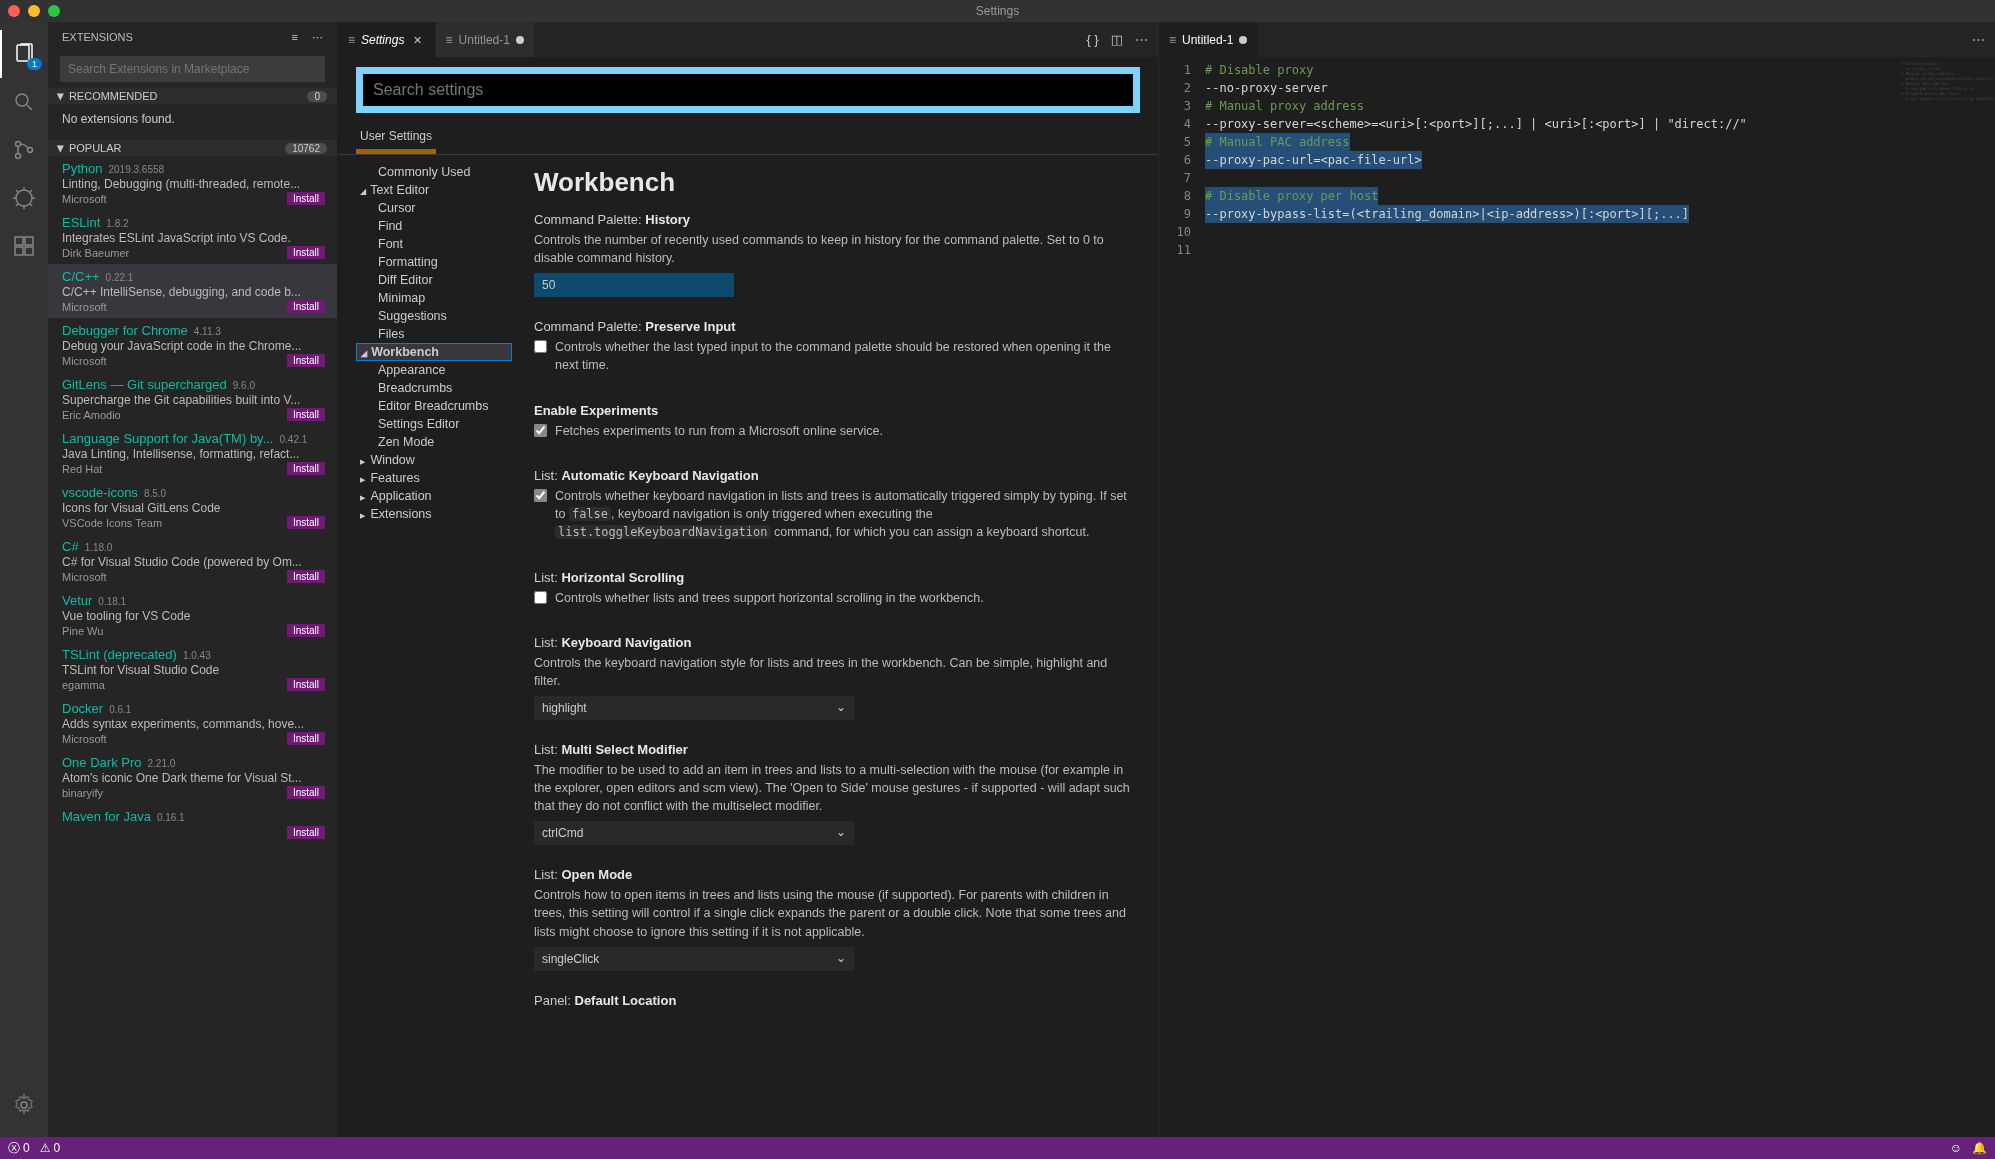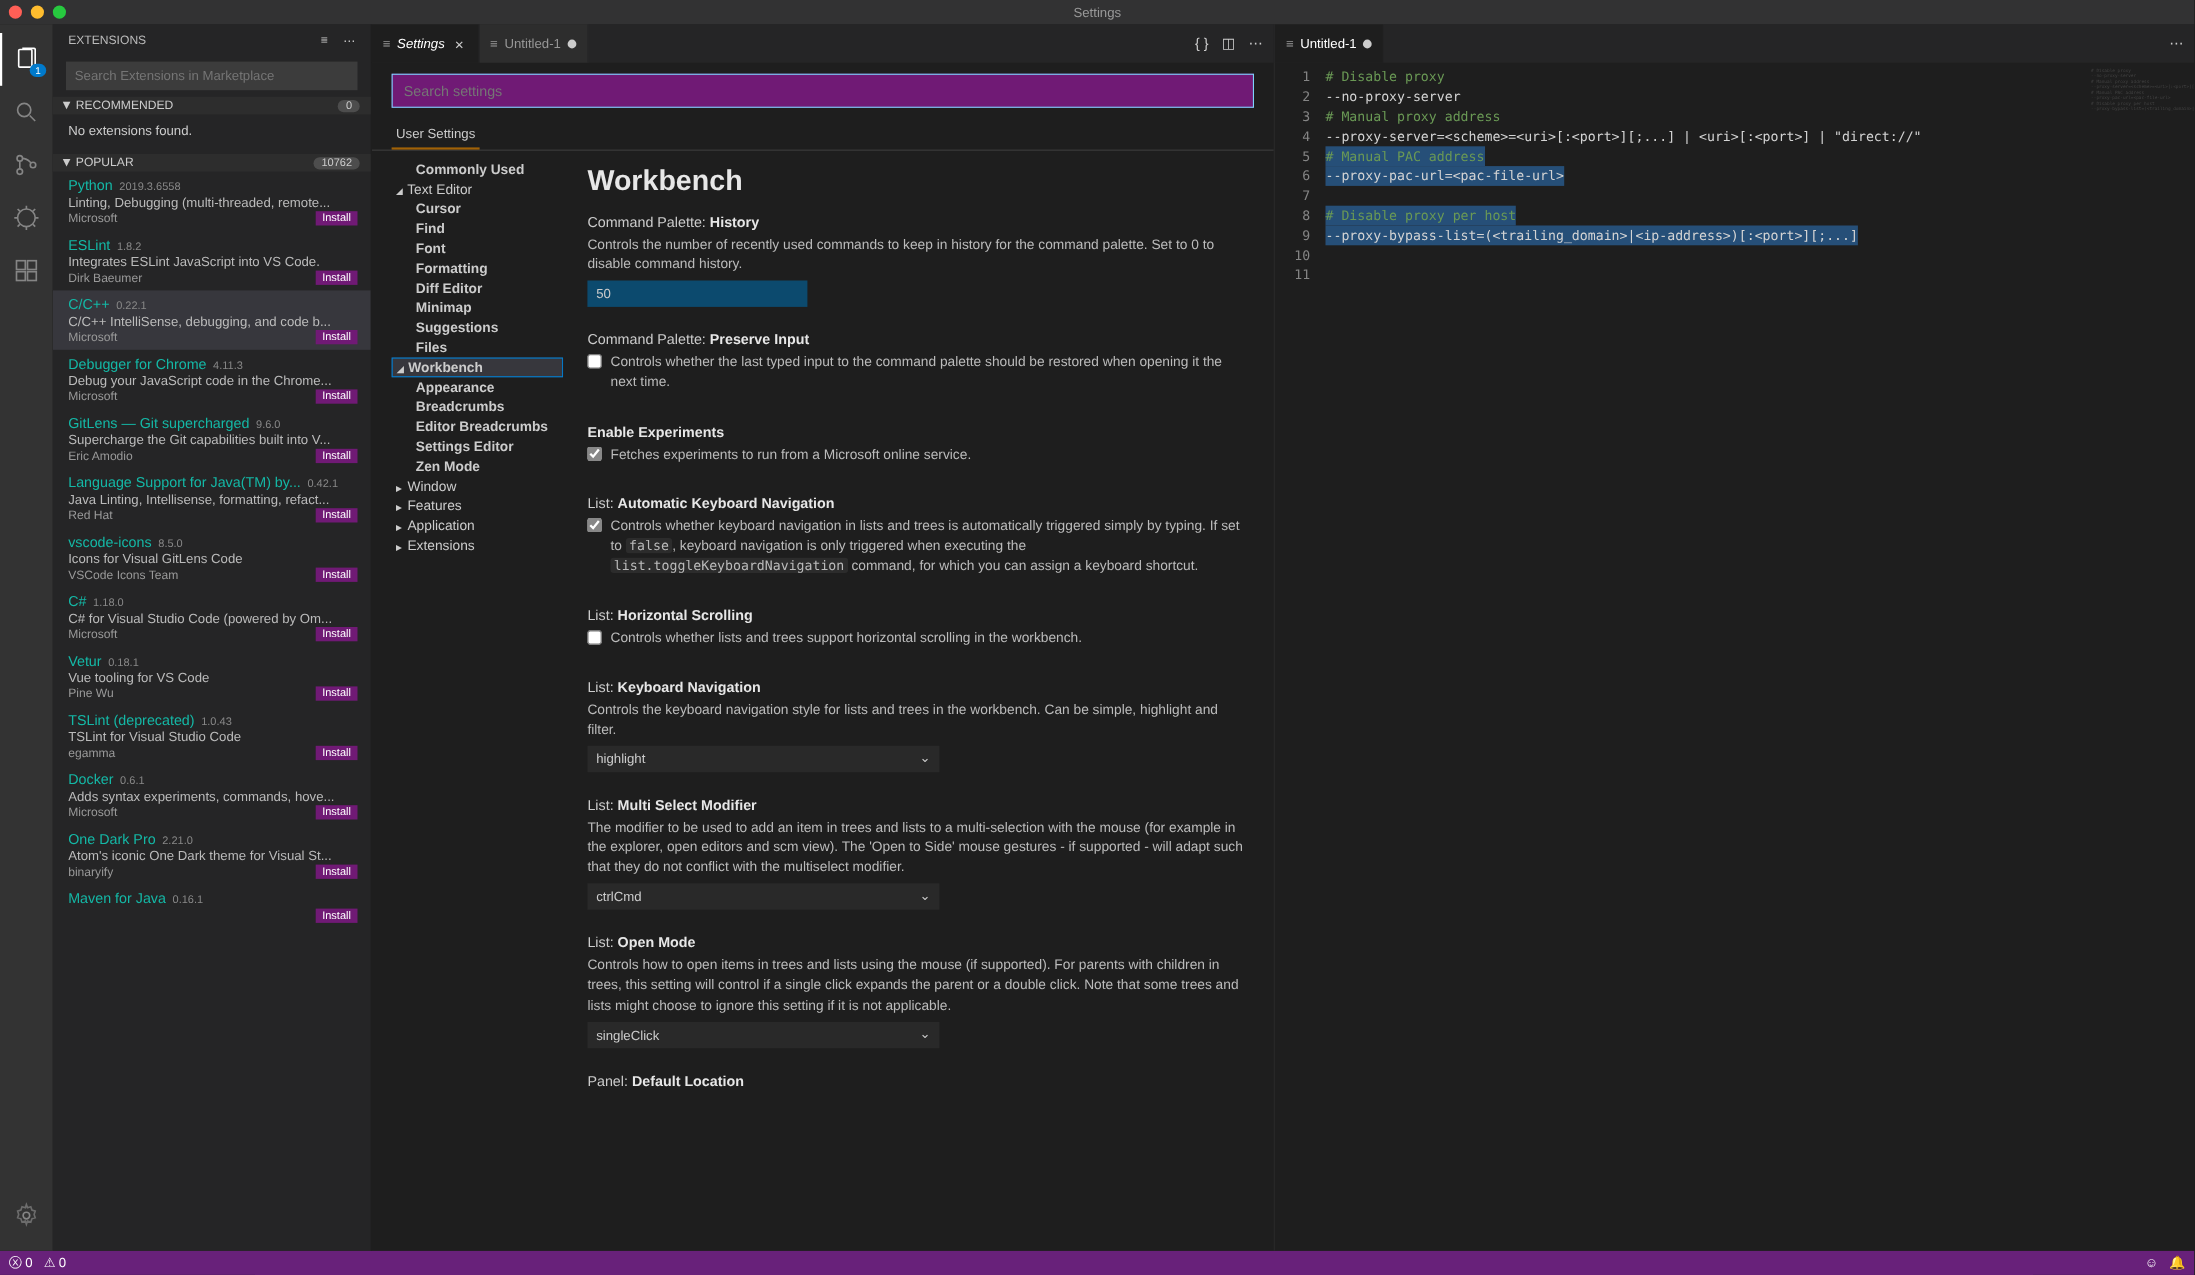--- a/index.html
+++ b/index.html
@@ -170,52 +170,52 @@
   flex: 1;
   display: flex;
   flex-direction: column;
   overflow: hidden;
 }
 .settings-search {
   padding: 10px 18px;
 }
 .settings-search input {
   width: 100%;
-  background: #701a75;
-  border: 1px solid #7dd3fc;
+  background: #000000;
+  border: 7px solid #7dd3fc;
   color: #ccc;
   padding: 7px 10px;
-  font-size: 13px;
+  font-size: 16px;
   outline: none;
 }
 .settings-tabbar {
   border-bottom: 1px solid #3c3c3c;
   padding: 0 18px;
 }
 .settings-tabbar .stab {
   display: inline-block;
   padding: 6px 4px;
   font-size: 12px;
   color: #ccc;
-  border-bottom: 2px solid #a16207;
+  border-bottom: 5px solid #a16207;
 }
 .settings-body {
   flex: 1;
   display: flex;
   overflow: hidden;
 }
 .settings-nav {
   width: 174px;
   padding: 8px 0 8px 18px;
   overflow-y: auto;
   font-size: 12.5px;
 }
 .nav-item { padding: 2px 4px 2px 12px; color: #ccc; cursor: pointer; white-space: nowrap;}
 .nav-item.l0 { padding-left: 4px; }
-.nav-item.l1 { padding-left: 22px; font-weight: bold; }
+.nav-item.l1 { padding-left: 22px; }
 .nav-item.l0.parented::before { content:"◢"; font-size:8px; color:#ccc; margin-right:4px; display:inline-block;}
 .nav-item.l0.col::before { content:"▶"; font-size:7px; color:#ccc; margin-right:5px; display:inline-block;}
 .nav-item.sel { background: #37373d; font-weight: bold;}
 .nav-item.sel-border { border:1px solid #007fd4; padding-top:1px; padding-bottom:1px; }
 
 .settings-content {
   flex: 1;
   padding: 12px 22px;
   overflow-y: auto;
 }

